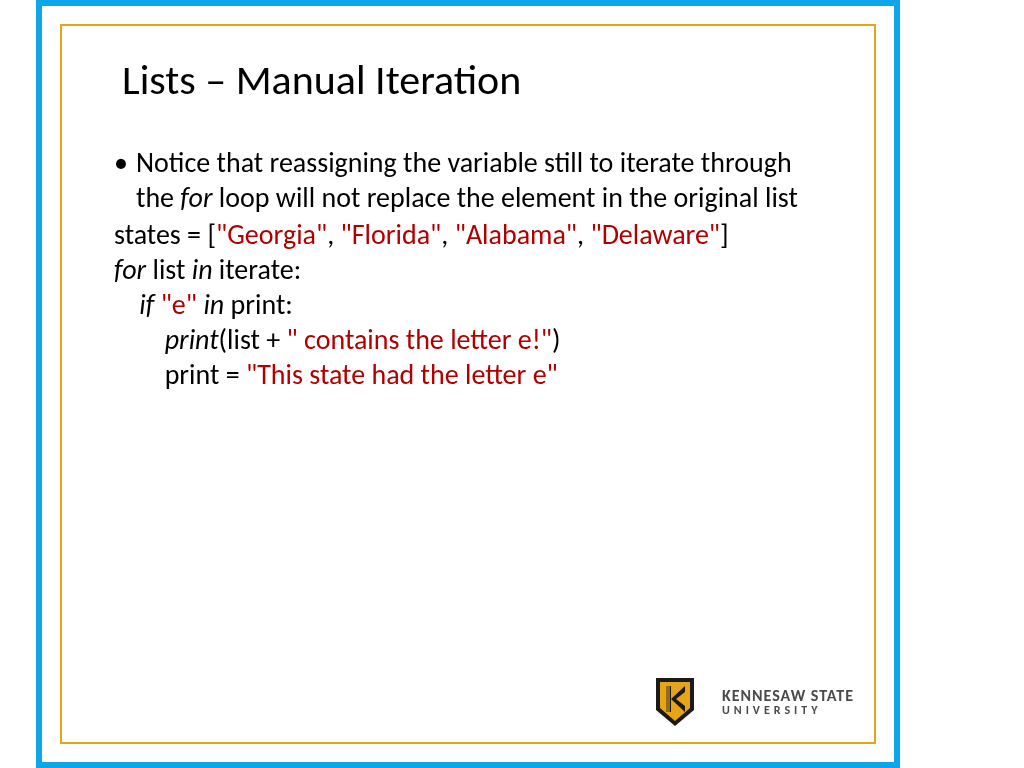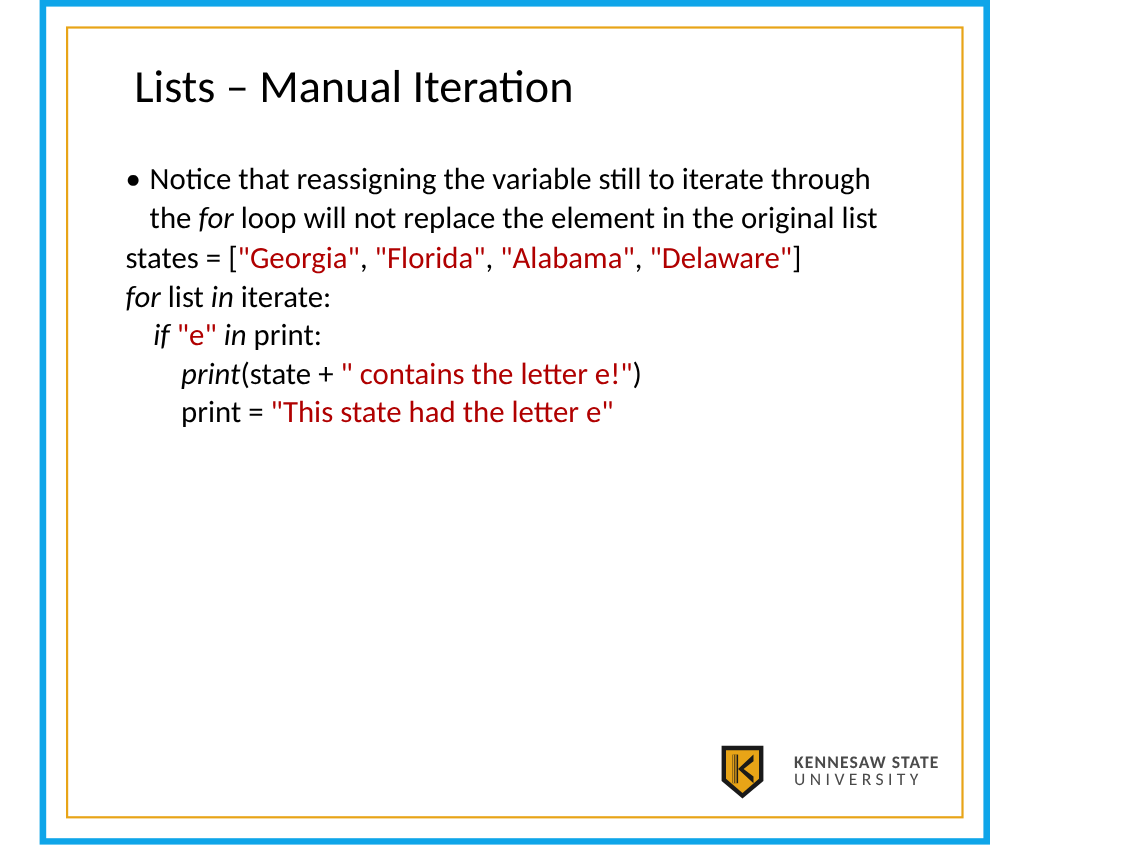--- a/index.html
+++ b/index.html
@@ -69,22 +69,22 @@
   .logo-text {
     line-height: 1.0;
     letter-spacing: 1px;
     color: #4a4a4a;
   }
   .logo-text .line1 {
     font-size: 16px;
     font-weight: 700;
   }
   .logo-text .line2 {
-    font-size: 16px;
-    font-weight: 400;
+    font-size: 12px;
+    font-weight: 700;
     letter-spacing: 4px;
   }
 </style>
 </head>
 <body>
 
 <div class="slide-outer">
   <div class="slide-inner">
 
     <h1 class="title">Lists – Manual Iteration</h1>
@@ -95,21 +95,21 @@
         <div class="bullet-dot">•</div>
         <div class="bullet-text">
           <span>Notice that reassigning the variable still to iterate through the </span><span class="kw-blue">for</span><span> loop will not replace the element in the original list</span>
         </div>
       </div>
 
       <div class="code">
         <div><span>states = [</span><span class="str-red">"Georgia"</span><span>, </span><span class="str-red">"Florida"</span><span>, </span><span class="str-red">"Alabama"</span><span>, </span><span class="str-red">"Delaware"</span><span>]</span></div>
         <div><span class="kw-blue">for</span><span> list </span><span class="kw-blue">in</span><span> iterate:</span></div>
         <div><span>&nbsp;&nbsp;&nbsp;&nbsp;</span><span class="kw-blue">if </span><span class="str-red">"e"</span><span> </span><span class="kw-blue">in</span><span> print:</span></div>
-        <div><span>&nbsp;&nbsp;&nbsp;&nbsp;&nbsp;&nbsp;&nbsp;&nbsp;</span><span class="kw-blue">print</span><span>(state + </span><span class="str-red">" contains the letter e!"</span><span>)</span></div>
+        <div><span>&nbsp;&nbsp;&nbsp;&nbsp;&nbsp;&nbsp;&nbsp;&nbsp;</span><span class="kw-blue">print</span><span>(list + </span><span class="str-red">" contains the letter e!"</span><span>)</span></div>
         <div><span>&nbsp;&nbsp;&nbsp;&nbsp;&nbsp;&nbsp;&nbsp;&nbsp;</span><span>print = </span><span class="str-red">"This state had the letter e"</span></div>
         <div>&nbsp;</div>
       </div>
 
     </div>
 
     <div class="logo">
       <svg width="46" height="52" viewBox="0 0 46 52">
         <path d="M4 2 H42 V34 L23 50 L4 34 Z" fill="#1a1a1a"></path>
         <path d="M8 6 H38 V32 L23 45 L8 32 Z" fill="#e8a417"></path>

